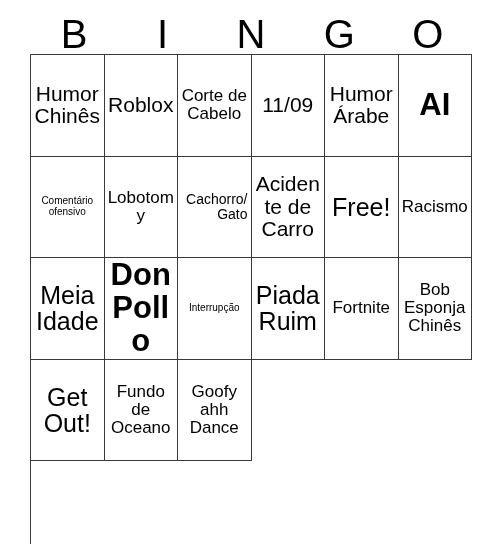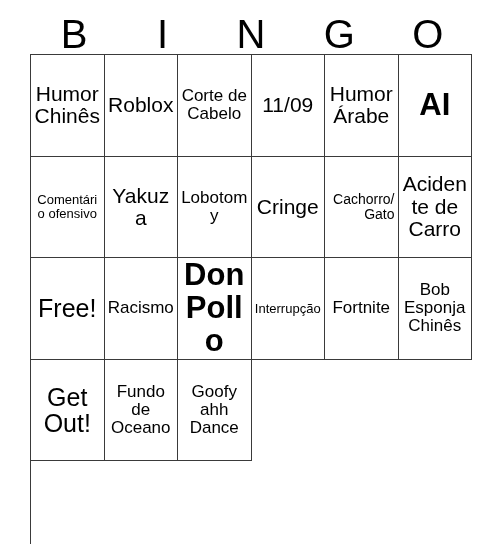--- a/index.html
+++ b/index.html
@@ -75,21 +75,21 @@
     line-height: 1.06;
     word-break: break-word;
     hyphens: none;
   }
 
   
   .fs-xl  { font-size: 31px; font-weight: bold; }
   .fs-lg  { font-size: 25px; text-align: center; }
   .fs-md  { font-size: 21px; }
   .fs-sm  { font-size: 17px; }
-  .fs-xs  { font-size: 13px; }
+  .fs-xs  { font-size: 10px; }
   .fs-xxs { font-size: 14px; text-align: right; }
 </style>
 </head>
 <body>
 
 <div id="bingo-card">
 
   <div id="bingo-header">
     <div class="header-letter">B</div>
     <div class="header-letter">I</div>
@@ -116,47 +116,47 @@
         <span class="cell-text fs-md">Humor Árabe</span>
       </div>
 
     <div class="bingo-cell">
         <span class="cell-text fs-xl">AI</span>
       </div>
     <div class="bingo-cell">
         <span class="cell-text fs-xs">Comentário ofensivo</span>
       </div>
     <div class="bingo-cell">
-        <span class="cell-text fs-md">Yakuza</span>
-      </div>
-    <div class="bingo-cell">
         <span class="cell-text fs-sm">Lobotomy</span>
-      </div>
-    <div class="bingo-cell">
-        <span class="cell-text fs-md">Cringe</span>
       </div>
 
     <div class="bingo-cell">
         <span class="cell-text fs-xxs">Cachorro/Gato</span>
       </div>
     <div class="bingo-cell">
         <span class="cell-text fs-md">Acidente de Carro</span>
       </div>
     <div class="bingo-cell">
         <span class="cell-text fs-lg">Free!</span>
       </div>
     <div class="bingo-cell">
         <span class="cell-text fs-sm">Racismo</span>
       </div>
 
     <div class="bingo-cell">
+        <span class="cell-text fs-lg">Meia Idade</span>
+      </div>
+    <div class="bingo-cell">
         <span class="cell-text fs-xl">Don Pollo</span>
       </div>
     <div class="bingo-cell">
         <span class="cell-text fs-xs">Interrupção</span>
+      </div>
+    <div class="bingo-cell">
+        <span class="cell-text fs-lg">Piada Ruim</span>
       </div>
 
     <div class="bingo-cell">
         <span class="cell-text fs-sm">Fortnite</span>
       </div>
     <div class="bingo-cell">
         <span class="cell-text fs-sm">Bob Esponja Chinês</span>
       </div>
     <div class="bingo-cell">
         <span class="cell-text fs-lg">Get Out!</span>

